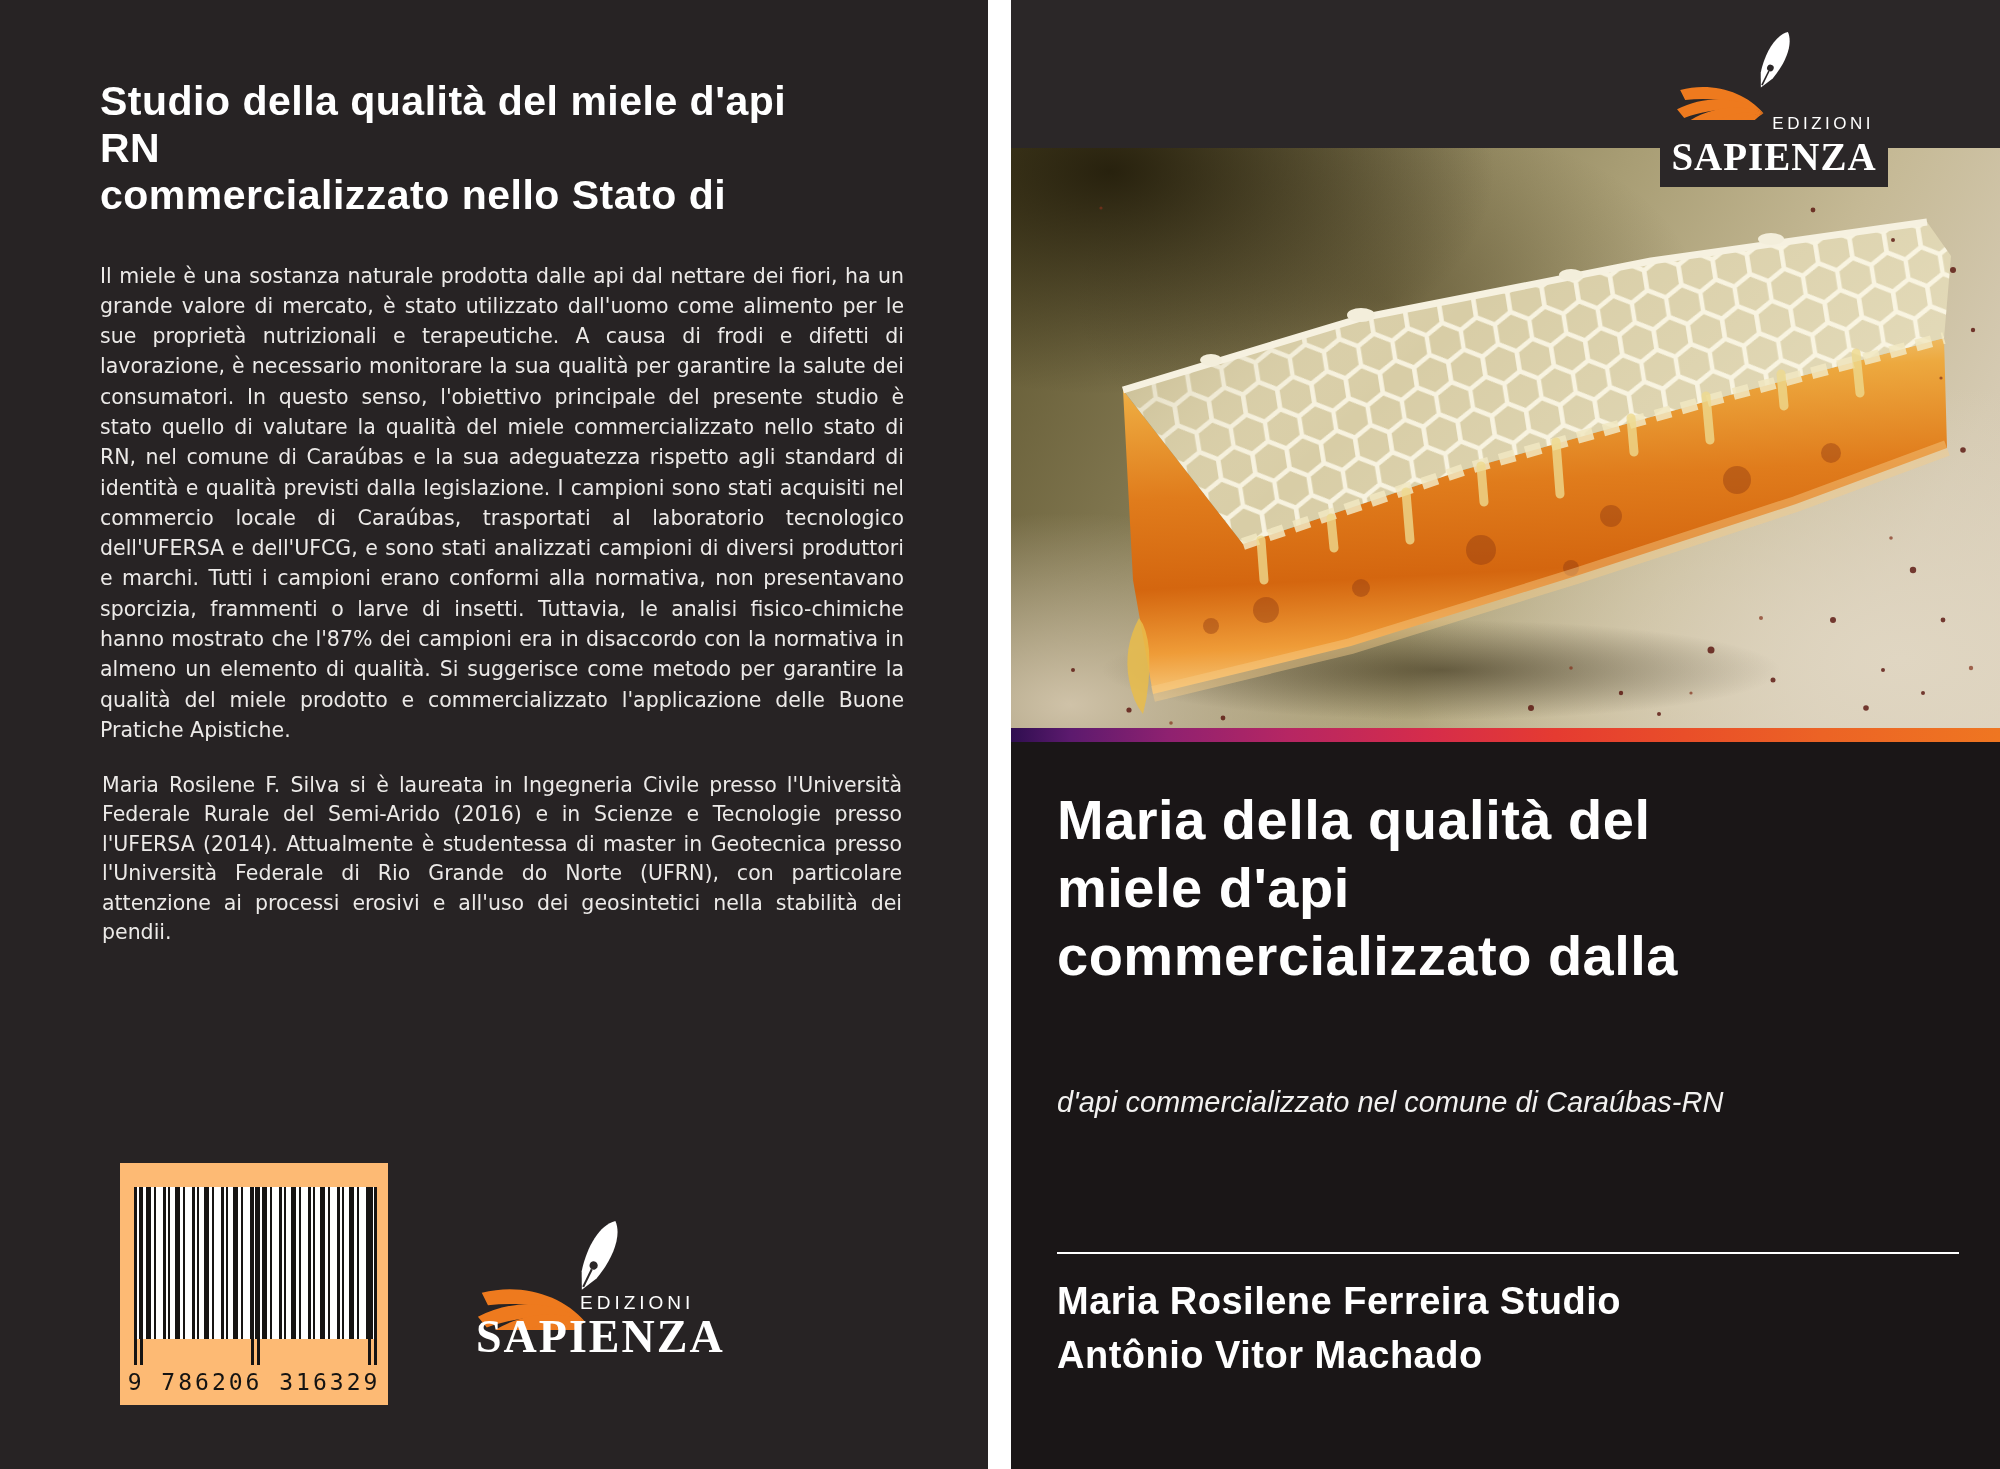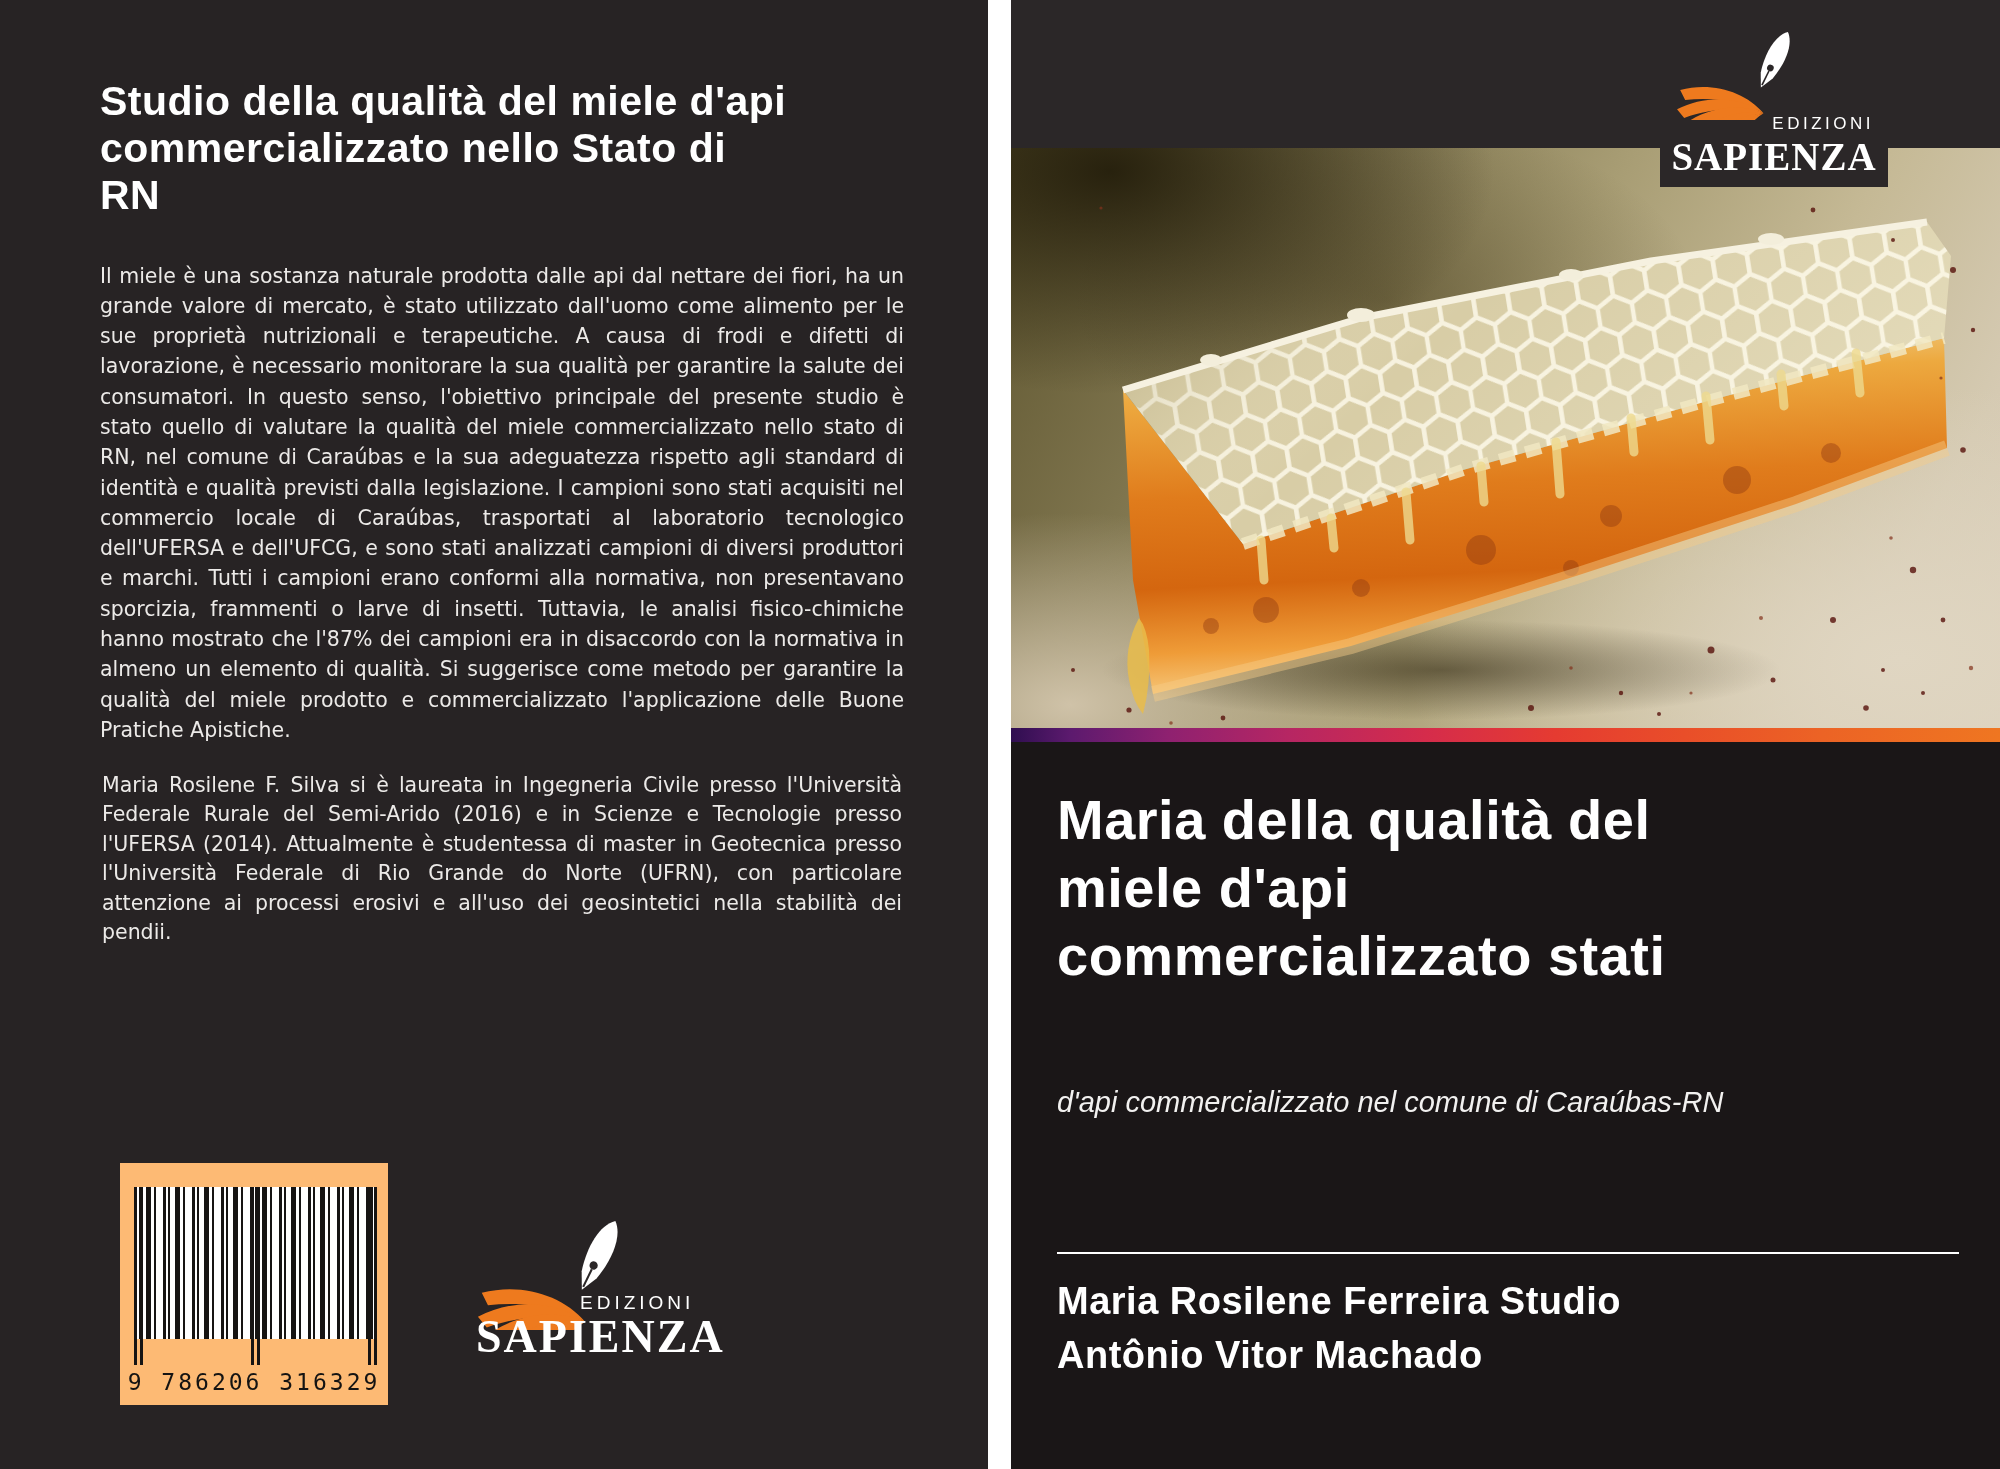--- a/index.html
+++ b/index.html
@@ -135,22 +135,22 @@
     <radialGradient id="shadowG">
       <stop offset="0" stop-color="#241c08" stop-opacity="0.55"></stop>
       <stop offset="1" stop-color="#241c08" stop-opacity="0"></stop>
     </radialGradient>
   </defs>
 </svg>
 
 <div class="cover back">
   <div class="back-title">
     <div>Studio della qualità del miele d'api</div>
+    <div>RN</div>
     <div>commercializzato nello Stato di</div>
-    <div>RN</div>
   </div>
 
   <p class="synopsis">Il miele è una sostanza naturale prodotta dalle api dal nettare dei fiori, ha un grande valore di mercato, è stato utilizzato dall'uomo come alimento per le sue proprietà nutrizionali e terapeutiche. A causa di frodi e difetti di lavorazione, è necessario monitorare la sua qualità per garantire la salute dei consumatori. In questo senso, l'obiettivo principale del presente studio è stato quello di valutare la qualità del miele commercializzato nello stato di RN, nel comune di Caraúbas e la sua adeguatezza rispetto agli standard di identità e qualità previsti dalla legislazione. I campioni sono stati acquisiti nel commercio locale di Caraúbas, trasportati al laboratorio tecnologico dell'UFERSA e dell'UFCG, e sono stati analizzati campioni di diversi produttori e marchi. Tutti i campioni erano conformi alla normativa, non presentavano sporcizia, frammenti o larve di insetti. Tuttavia, le analisi fisico-chimiche hanno mostrato che l'87% dei campioni era in disaccordo con la normativa in almeno un elemento di qualità. Si suggerisce come metodo per garantire la qualità del miele prodotto e commercializzato l'applicazione delle Buone Pratiche Apistiche.</p>
 
   <p class="bio">Maria Rosilene F. Silva si è laureata in Ingegneria Civile presso l'Università Federale Rurale del Semi-Arido (2016) e in Scienze e Tecnologie presso l'UFERSA (2014). Attualmente è studentessa di master in Geotecnica presso l'Università Federale di Rio Grande do Norte (UFRN), con particolare attenzione ai processi erosivi e all'uso dei geosintetici nella stabilità dei pendii.</p>
 
   <div class="barcode-box">
     <div class="bars"></div>
     <div class="guard g1"></div>
     <div class="guard g2"></div>
@@ -251,21 +251,21 @@
     </svg>
     <span class="pub-imprint">EDIZIONI</span>
     <span class="pub-name">SAPIENZA</span>
   </div>
 
   <div class="stripe"></div>
 
   <div class="f-title">
     <div>Maria della qualità del</div>
     <div>miele d'api</div>
-    <div>commercializzato stati</div>
+    <div>commercializzato dalla</div>
   </div>
 
   <div class="f-subtitle">
     <div>d'api commercializzato nel comune di Caraúbas-RN</div>
   </div>
 
   <div class="rule"></div>
 
   <div class="f-authors">
     <div>Maria Rosilene Ferreira Studio</div>

